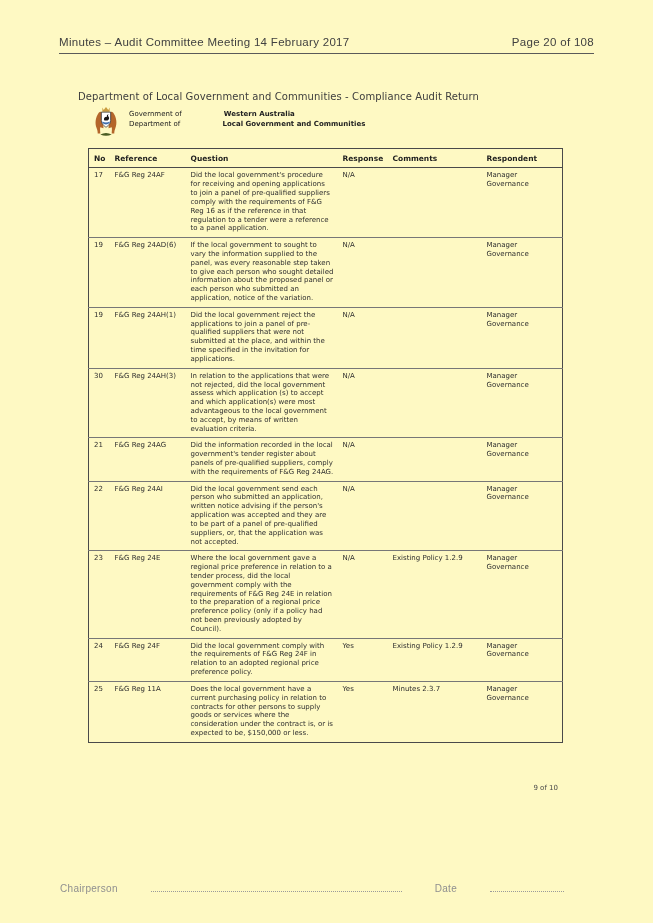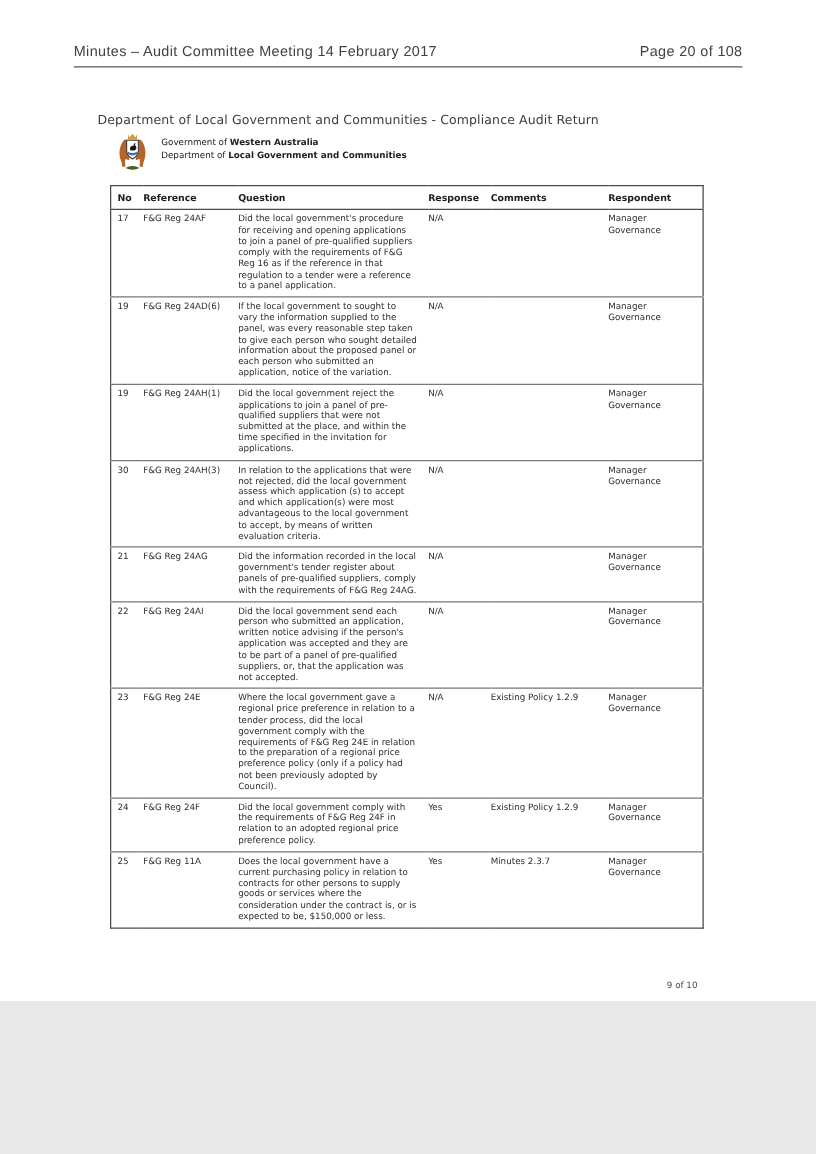--- a/index.html
+++ b/index.html
@@ -1,41 +1,41 @@
 <!DOCTYPE html>
 <html><head>
 <meta charset="utf-8">
 <style>
   html,body { margin:0; padding:0; background:#e8e8e8; }
   .page {
     position: relative;
-    width: 653px; height: 801px;
+    width: 653px; height: 923px;
     margin: 0 auto;
-    background: #ffffff;
+    background: #fef9c3;
     font-family: "DejaVu Sans", sans-serif;
     color: #2e2e2e;
     overflow: hidden;
   }
   
   .page-hdr {
     position: absolute; top: 36px; left: 59px; width: 535px;
     display: flex; justify-content: space-between; align-items: flex-end;
     font-family: "Liberation Sans", sans-serif;
     font-size: 11.5px; letter-spacing: .3px; color: #414141;
     border-bottom: 1.2px solid #5a5a5a; padding-bottom: 5px;
   }
   
   .doc-small-title {
     position: absolute; top: 91px; left: 78px;
     font-size: 10px; color: #3d3d3d; letter-spacing: .1px;
   }
   .logo-row { position: absolute; top: 104px; left: 92px; display: flex; align-items: flex-start; }
   .crest { width: 28px; height: 36px; }
   .gov-lines { margin-left: 9px; margin-top: 6px; font-size: 7px; line-height: 9.5px; color: #222; }
-  .gov-lines b { font-weight: bold; }
+  .gov-lines b { font-weight: bold; margin-left: 40px; }
   
   table.audit {
     position: absolute; top: 148px; left: 88px; width: 474px;
     border-collapse: collapse; table-layout: fixed;
     font-size: 7px; line-height: 1.26; color: #2e2e2e;
     border: 1.6px solid #4a4a4a;
   }
   table.audit th {
     text-align: left; font-size: 7.5px; font-weight: bold; color: #1f1f1f;
     padding: 5px 4px 4px 0; border-bottom: 1.8px solid #4a4a4a;

